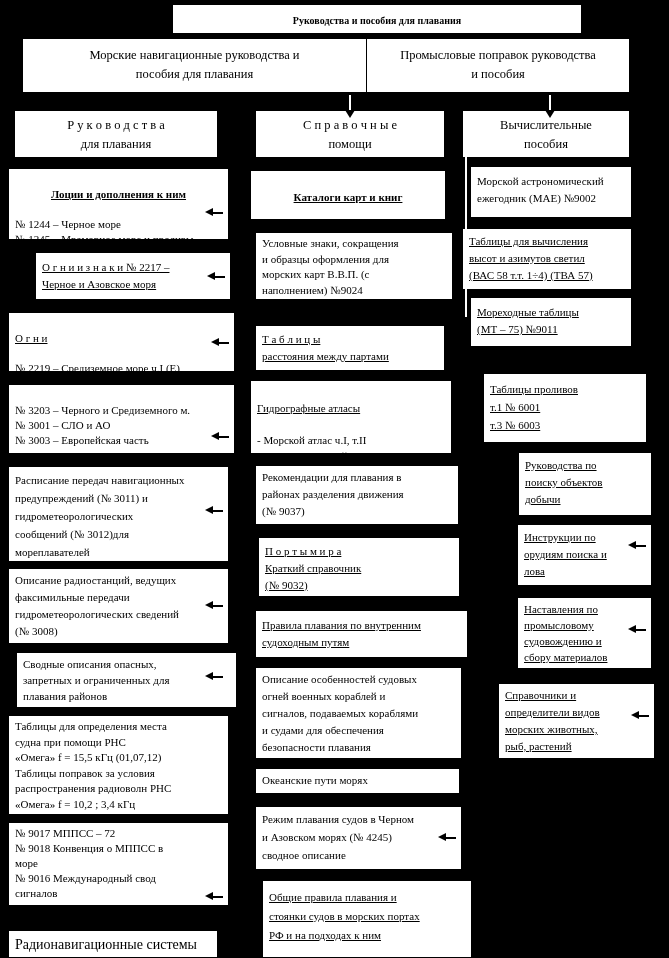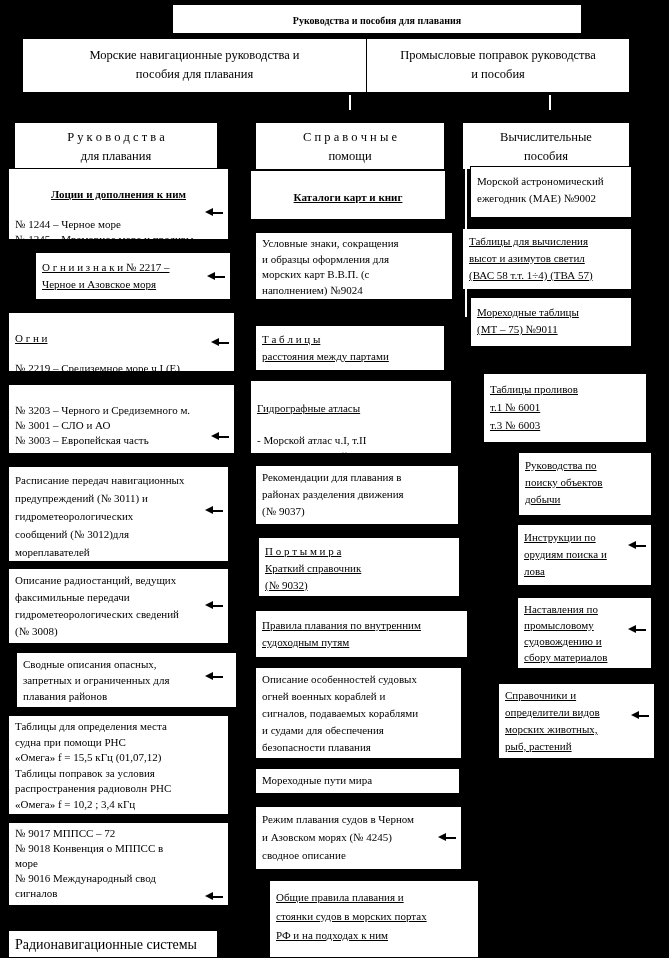--- a/index.html
+++ b/index.html
@@ -2,21 +2,21 @@
 <html><head>
 <meta charset="utf-8">
 <style>
   html,body{margin:0;padding:0;background:#000;}
   .canvas{position:relative;width:669px;height:958px;background:#000;overflow:hidden;
           font-family:"Liberation Serif",serif;color:#000;}
   .box{position:absolute;background:#fff;border:1px solid #000;box-sizing:border-box;
        overflow:hidden;font-size:11px;line-height:15px;padding:3px 6px;white-space:pre-line;}
   .c{text-align:left;text-decoration:underline;}
   .bu{font-weight:bold;text-decoration:underline;text-align:center;}
-  .hdr{font-size:12.5px;line-height:19px;text-align:center;padding-top:5px;margin-top:12px;}
+  .hdr{font-size:12.5px;line-height:19px;text-align:center;padding-top:5px;}
   .mt{font-size:10px;font-weight:bold;line-height:26px;text-align:center;}
   .branch{display:flex;padding:0;}
   .cell{flex:0 0 343px;text-align:center;font-size:12.5px;line-height:19px;padding-top:7px;
         white-space:pre-line;box-sizing:border-box;}
   .cell.r{flex:1;border-left:1px solid #000;}
   .arr{position:absolute;width:18px;height:9px;z-index:5;}
   .arr .tri{position:absolute;left:0;top:0;width:0;height:0;
             border-top:4.5px solid transparent;border-bottom:4.5px solid transparent;
             border-right:8px solid #000;}
   .arr .tail{position:absolute;left:7px;top:3.5px;width:11px;height:2px;background:#000;}
@@ -116,25 +116,25 @@
   <div class="box c" style="left:258px;top:537px;width:202px;height:60px;line-height:17px;padding-top:5px">П о р т ы м и р а
 Краткий справочник
 (№ 9032)</div>
   <div class="box c" style="left:255px;top:610px;width:213px;height:48px;line-height:17px;padding-top:6px">Правила плавания по внутренним
 судоходным путям</div>
   <div class="box" style="left:255px;top:667px;width:207px;height:92px;line-height:17px">Описание особенностей судовых
 огней военных кораблей и
 сигналов, подаваемых кораблями
 и судами для обеспечения
 безопасности плавания</div>
-  <div class="box" style="left:255px;top:768px;width:205px;height:26px;line-height:16px">Мореходные пути мира</div>
+  <div class="box" style="left:255px;top:768px;width:205px;height:26px;line-height:16px">Океанские пути морях</div>
   <div class="box" style="left:255px;top:806px;width:207px;height:64px;line-height:18px">Режим плавания судов в Черном
 и Азовском морях (№ 4245)
 сводное описание</div>
-  <div class="box c" style="left:269px;top:880px;width:210px;height:78px;line-height:19px;padding-top:7px">Общие правила плавания и
+  <div class="box c" style="left:262px;top:880px;width:210px;height:78px;line-height:19px;padding-top:7px">Общие правила плавания и
 стоянки судов в морских портах
 РФ и на подходах к ним</div>
 
   <div class="box" style="left:470px;top:166px;width:162px;height:52px;line-height:17px;padding-top:6px">Морской астрономический
 ежегодник (МАЕ) №9002</div>
   <div class="box c" style="left:462px;top:228px;width:170px;height:62px;line-height:17px;padding-top:4px">Таблицы для вычисления
 высот и азимутов светил
 (ВАС 58 т.т. 1÷4) (ТВА 57)</div>
   <div class="box c" style="left:470px;top:297px;width:162px;height:50px;line-height:17px;padding-top:6px">Мореходные таблицы
 (МТ – 75) №9011</div>

